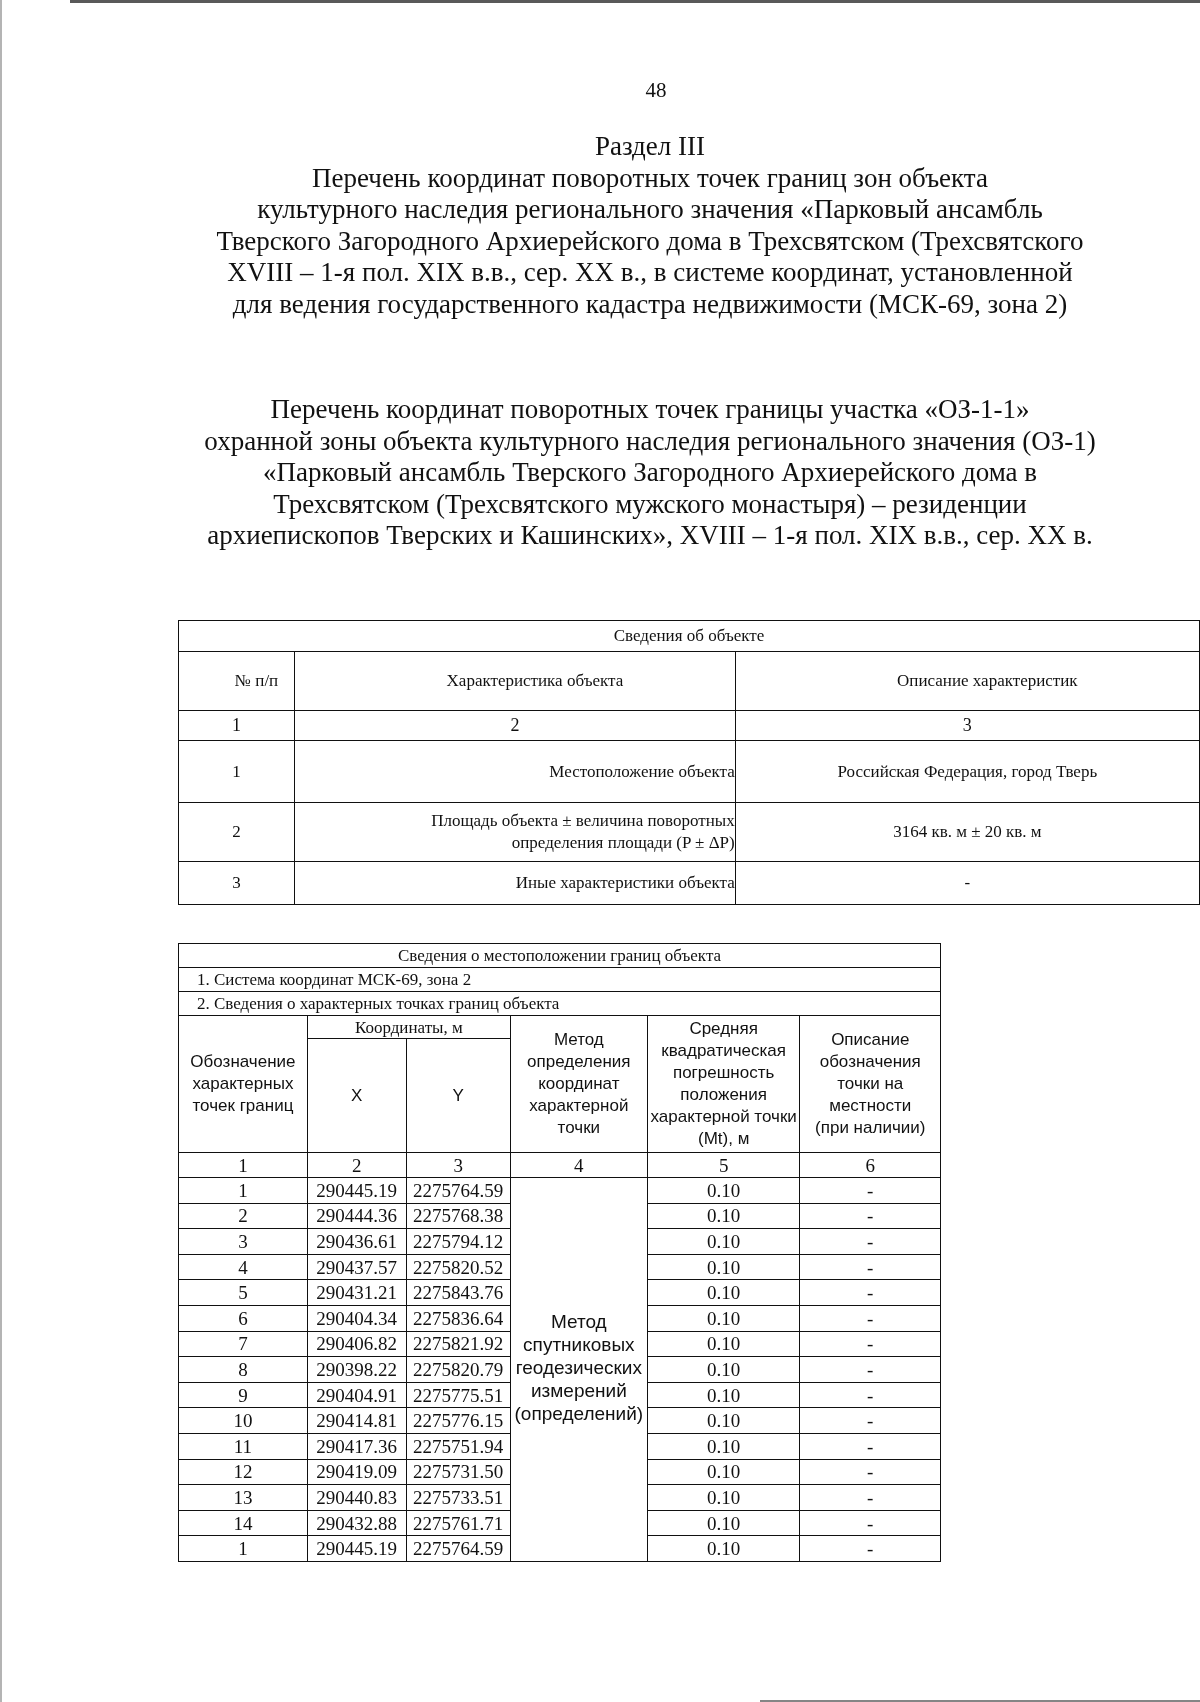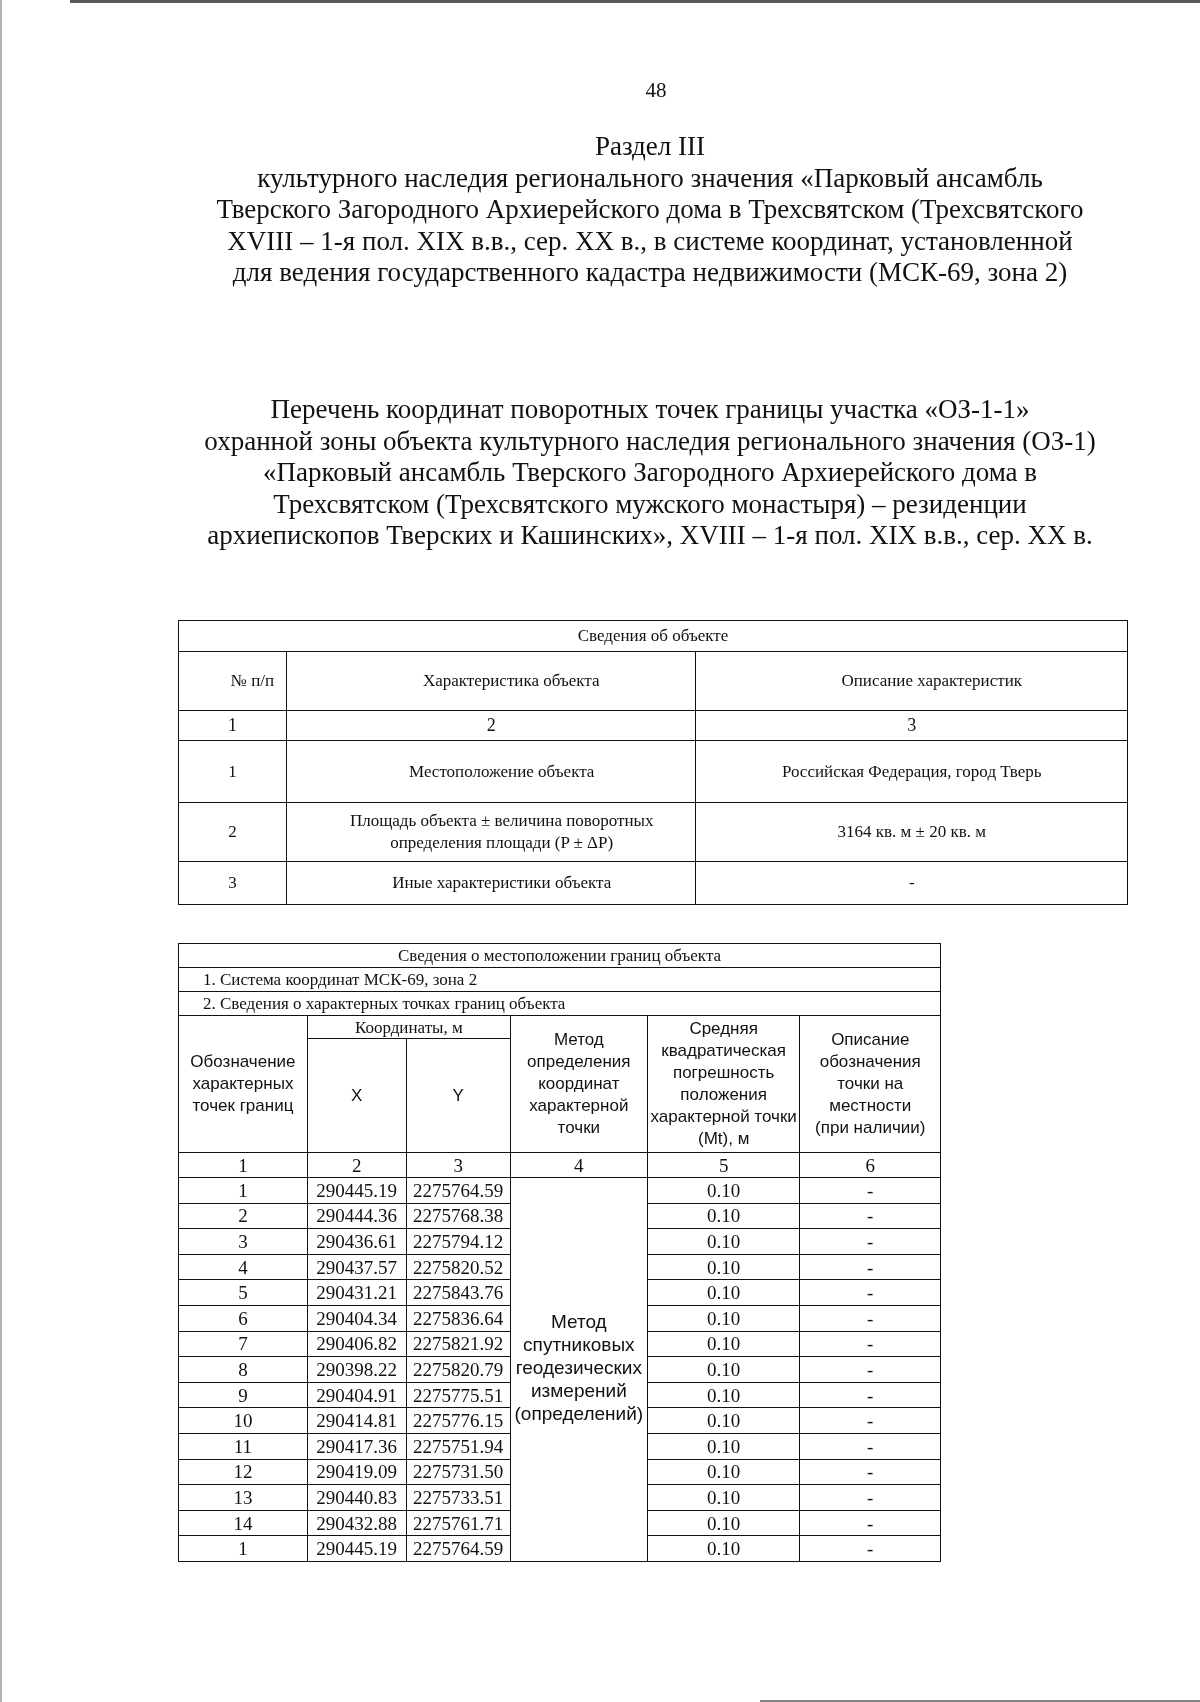--- a/index.html
+++ b/index.html
@@ -13,53 +13,54 @@
     .page-number { position: absolute; top: 78px; left: 0; width: 1312px; text-align: center; font-size: 21px; }
     .heading-block { position: absolute; left: 170px; width: 960px; text-align: center; font-size: 27px; line-height: 31.5px; }
     .heading-block div { white-space: nowrap; }
     #sec-heading { top: 131px; }
     #subsec-heading { top: 394px; }
 
     table { border-collapse: collapse; position: absolute; }
     td { border: 1.5px solid #111; padding: 0; }
 
     
-    #object-table { left: 178px; top: 620px; width: 950px; font-size: 17px; }
+    #object-table { left: 178px; top: 620px; width: 1022px; font-size: 17px; }
     #object-table td { text-align: center; vertical-align: middle; }
-    #object-table td.left { text-align: center; padding-left: 21px; }
+    #object-table td.left { text-align: right; padding-left: 21px; }
     #object-table tr.h-title td { height: 30px; }
     #object-table tr.h-cols td { height: 58px; padding-left: 40px; }
     #object-table tr.h-nums td { height: 29px; font-size: 18px; }
     #object-table tr.r1 td { height: 61px; }
     #object-table tr.r2 td { height: 58px; line-height: 22px; }
     #object-table tr.r3 td { height: 42px; }
 
     
     #coords-table { left: 178px; top: 943px; width: 763px; font-size: 17px; }
     #coords-table td { text-align: center; vertical-align: middle; line-height: 21px; }
-    #coords-table td.left { text-align: left; padding-left: 24px; }
+    #coords-table td.left { text-align: left; padding-left: 18px; }
     #coords-table tr.t1 td, #coords-table tr.t2 td, #coords-table tr.t3 td { height: 23px; }
     #coords-table tr.t4 td { height: 22px; }
     #coords-table tr.t5 td { height: 113px; }
     #coords-table tr.nums td { height: 24px; font-size: 19px; }
     #coords-table tr.row td { height: 24.6px; font-size: 19px; }
     #coords-table td.sans { font-family: "Liberation Sans", "DejaVu Sans", sans-serif; font-size: 17px; line-height: 22px; }
     #coords-table td.method { vertical-align: top; padding-top: 132px; font-family: "Liberation Sans", "DejaVu Sans", sans-serif; font-size: 18px; line-height: 23px; }
   </style>
 </head>
 <body>
 
 <div class="scan-top"></div>
 <div class="scan-left"></div>
 <div class="scan-bottom"></div>
 
 <div class="page-number">48</div>
 
 <div class="heading-block" id="sec-heading">
   <div>Раздел III</div>
+  <div>Перечень координат поворотных точек границ зон объекта</div>
   <div>культурного наследия регионального значения «Парковый ансамбль</div>
   <div>Тверского Загородного Архиерейского дома в Трехсвятском (Трехсвятского</div>
   <div>XVIII – 1-я пол. XIX в.в., сер. XX в., в системе координат, установленной</div>
   <div>для ведения государственного кадастра недвижимости (МСК-69, зона 2)</div>
 </div>
 
 <div class="heading-block" id="subsec-heading">
   <div>Перечень координат поворотных точек границы участка «ОЗ-1-1»</div>
   <div>охранной зоны объекта культурного наследия регионального значения (ОЗ-1)</div>
   <div>«Парковый ансамбль Тверского Загородного Архиерейского дома в</div>

